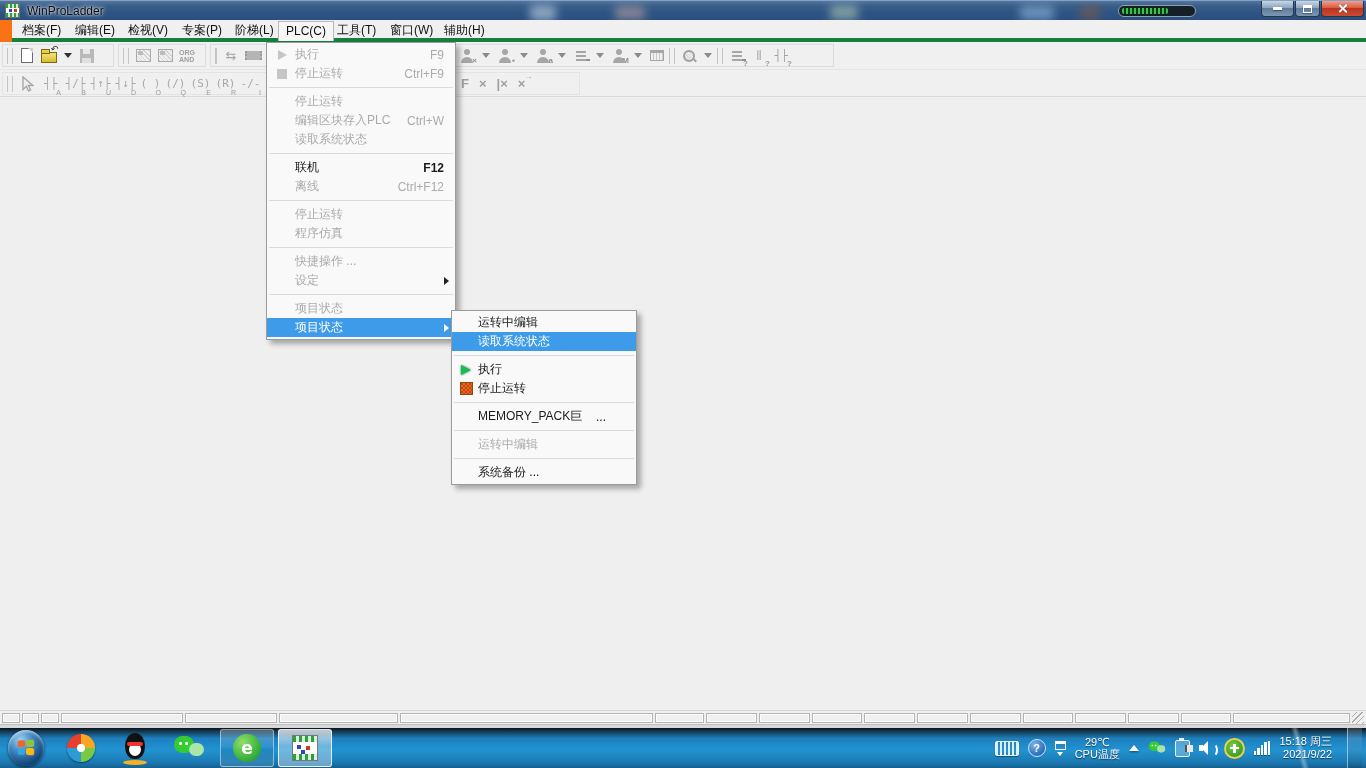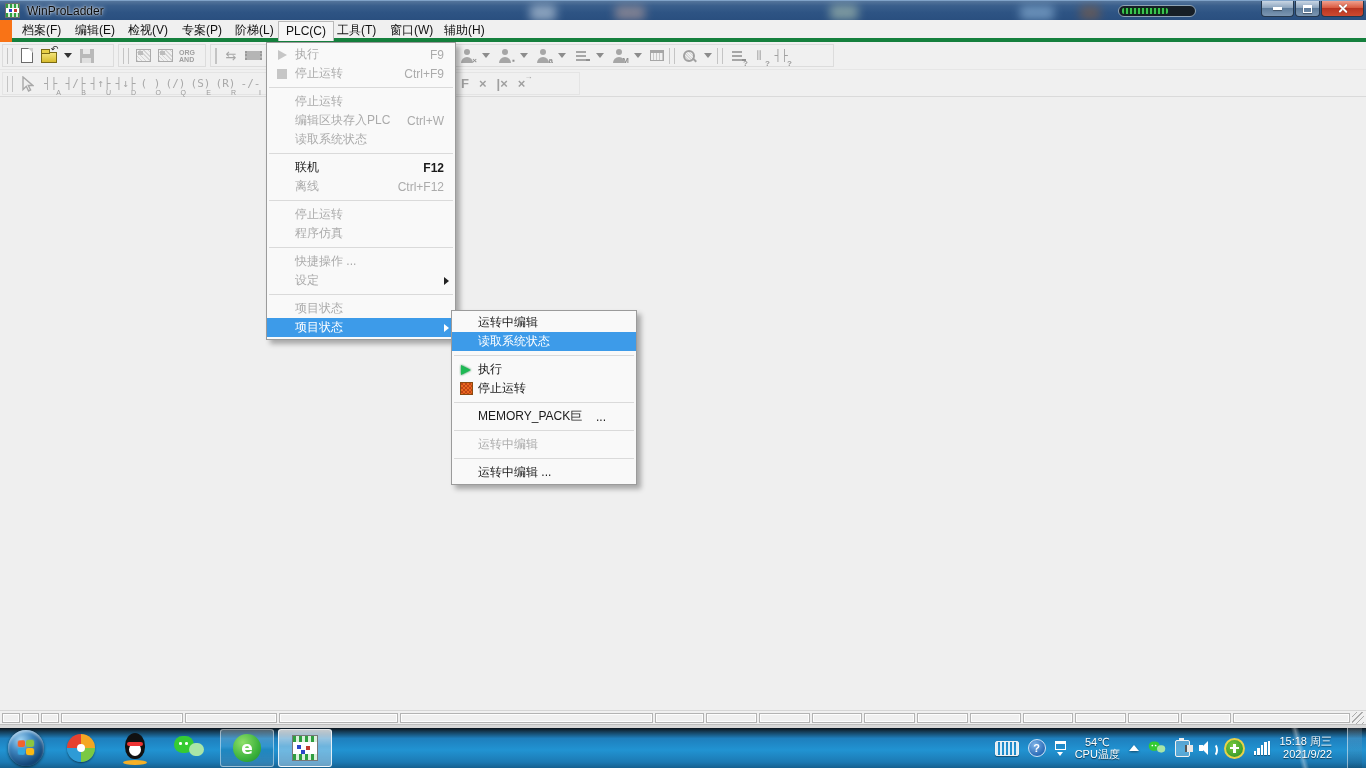--- a/index.html
+++ b/index.html
@@ -494,21 +494,21 @@
       <span class="m-trail">...</span>
     </div>
     <div class="msep"></div>
     <div class="m-row dis">
       <span class="m-ico"></span>
         <span class="m-lab">运转中编辑</span>
     </div>
     <div class="msep"></div>
     <div class="m-row">
       <span class="m-ico"></span>
-        <span class="m-lab">运转中编辑 ...</span>
+        <span class="m-lab">系统备份 ...</span>
     </div>
   </div>
 
   <div class="taskbar">
     <div class="streak"></div>
     <div class="orb">
       <div class="flag">
           <i class="f1"></i>
           <i class="f2"></i>
           <i class="f3"></i>
@@ -552,21 +552,21 @@
     <div class="tray">
       <div class="kbd"></div>
       <div class="helpc">
           <span>?</span>
         </div>
       <div class="langr">
         <div class="box"></div>
         <div class="dn"></div>
       </div>
       <div class="cputemp">
-        <div>54℃</div>
+        <div>29℃</div>
         <div>CPU温度</div>
       </div>
       <div class="upchev"></div>
       <div class="wechat mini">
           <div class="b1"></div>
           <span class="e1"></span>
           <span class="e2"></span>
           <div class="b2"></div>
         </div>
       <div class="clipb"></div>

